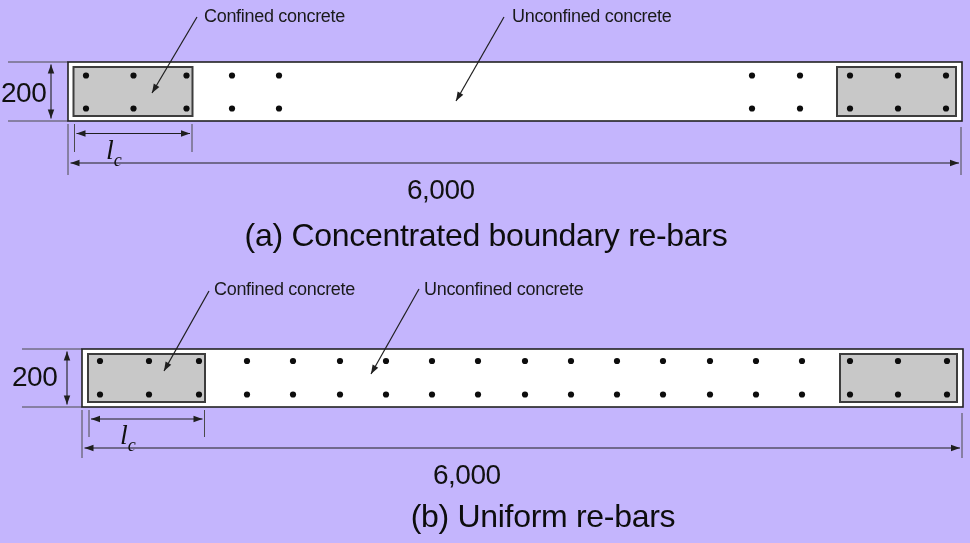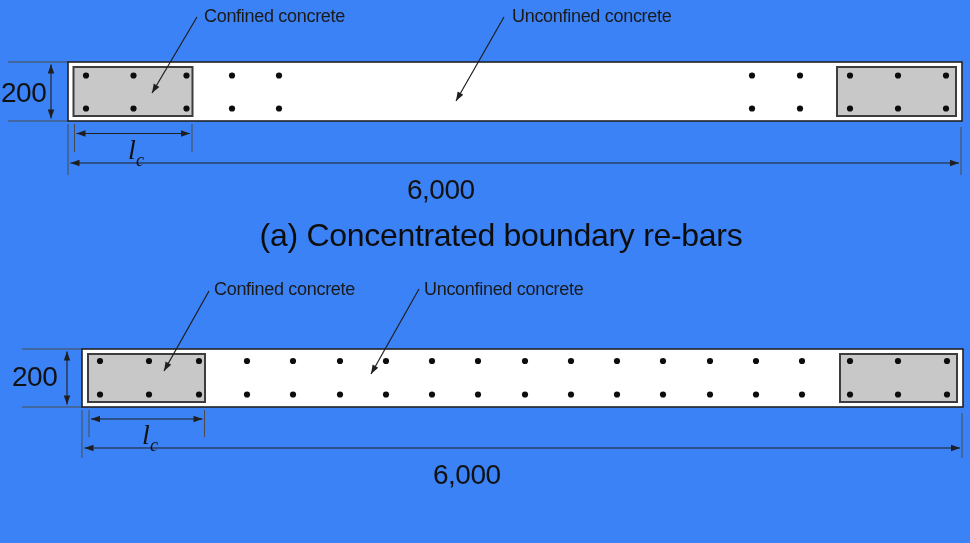--- a/index.html
+++ b/index.html
@@ -1,23 +1,23 @@
 <!DOCTYPE html>
 <html><head>
 <meta charset="utf-8">
 <style>
   html,body{margin:0;padding:0;background:#ffffff;}
-  .canvas{position:relative;width:970px;height:543px;background:#3b82f6;overflow:hidden;
+  .canvas{position:relative;width:970px;height:543px;background:#c4b5fd;overflow:hidden;
           font-family:"Liberation Sans",sans-serif;color:#111;}
   .layer{position:absolute;left:0;top:0;}
   .txt{position:absolute;white-space:nowrap;line-height:1.05;}
   .small-label{font-size:18px;letter-spacing:-0.3px;color:#1a1a1a;}
   .dim-text{font-size:28px;letter-spacing:-0.5px;color:#111;text-align:left;}
   .caption{font-size:32px;letter-spacing:-0.3px;color:#0d0d0d;text-align:center;}
-  .lc-text{font-family:"Liberation Serif",serif;font-style:italic;font-size:28px;color:#111;text-align:center;}
+  .lc-text{font-family:"Liberation Serif",serif;font-style:italic;font-size:28px;color:#111;text-align:left;}
   .lc-text sub{font-size:18px;font-style:italic;}
   
   .wall{fill:#ffffff;stroke:#222222;stroke-width:1.6;}
   .conf{stroke:#3d3d3d;stroke-width:2;}
   .thin{stroke:#4a4a4a;stroke-width:1;}
   .dim{stroke:#1f1f1f;stroke-width:1.1;fill:none;}
   .leader{stroke:#1f1f1f;stroke-width:1.2;fill:none;}
 </style>
 </head>
 <body>
@@ -120,21 +120,22 @@
         <line x1="209" y1="291" x2="164" y2="371" class="leader" marker-end="url(#ar)"></line>
         <line x1="419" y1="289" x2="371" y2="374" class="leader" marker-end="url(#ar)"></line>
       </g>
   </svg>
 
   <div class="txt small-label" style="left:204px;top:7px;">Confined concrete</div>
   <div class="txt small-label" style="left:512px;top:7px;">Unconfined concrete</div>
   <div class="txt dim-text" style="left:1px;top:78px;width:52px;">200</div>
   <div class="txt lc-text" style="left:106px;top:135px;width:60px;"><i>l</i><sub>c</sub></div>
   <div class="txt dim-text" style="left:407px;top:175px;width:160px;">6,000</div>
-  <div class="txt caption" style="left:201px;top:219px;width:600px;">(a) Concentrated boundary re-bars</div>
+  <div class="txt caption" style="left:186px;top:219px;width:600px;">(a) Concentrated boundary re-bars</div>
 
   <div class="txt small-label" style="left:214px;top:280px;">Confined concrete</div>
   <div class="txt small-label" style="left:424px;top:280px;">Unconfined concrete</div>
   <div class="txt dim-text" style="left:12px;top:362px;width:52px;">200</div>
   <div class="txt lc-text" style="left:120px;top:420px;width:60px;"><i>l</i><sub>c</sub></div>
   <div class="txt dim-text" style="left:433px;top:460px;width:160px;">6,000</div>
+  <div class="txt caption" style="left:243px;top:500px;width:600px;">(b) Uniform re-bars</div>
 
 </div>
 
 </body></html>

